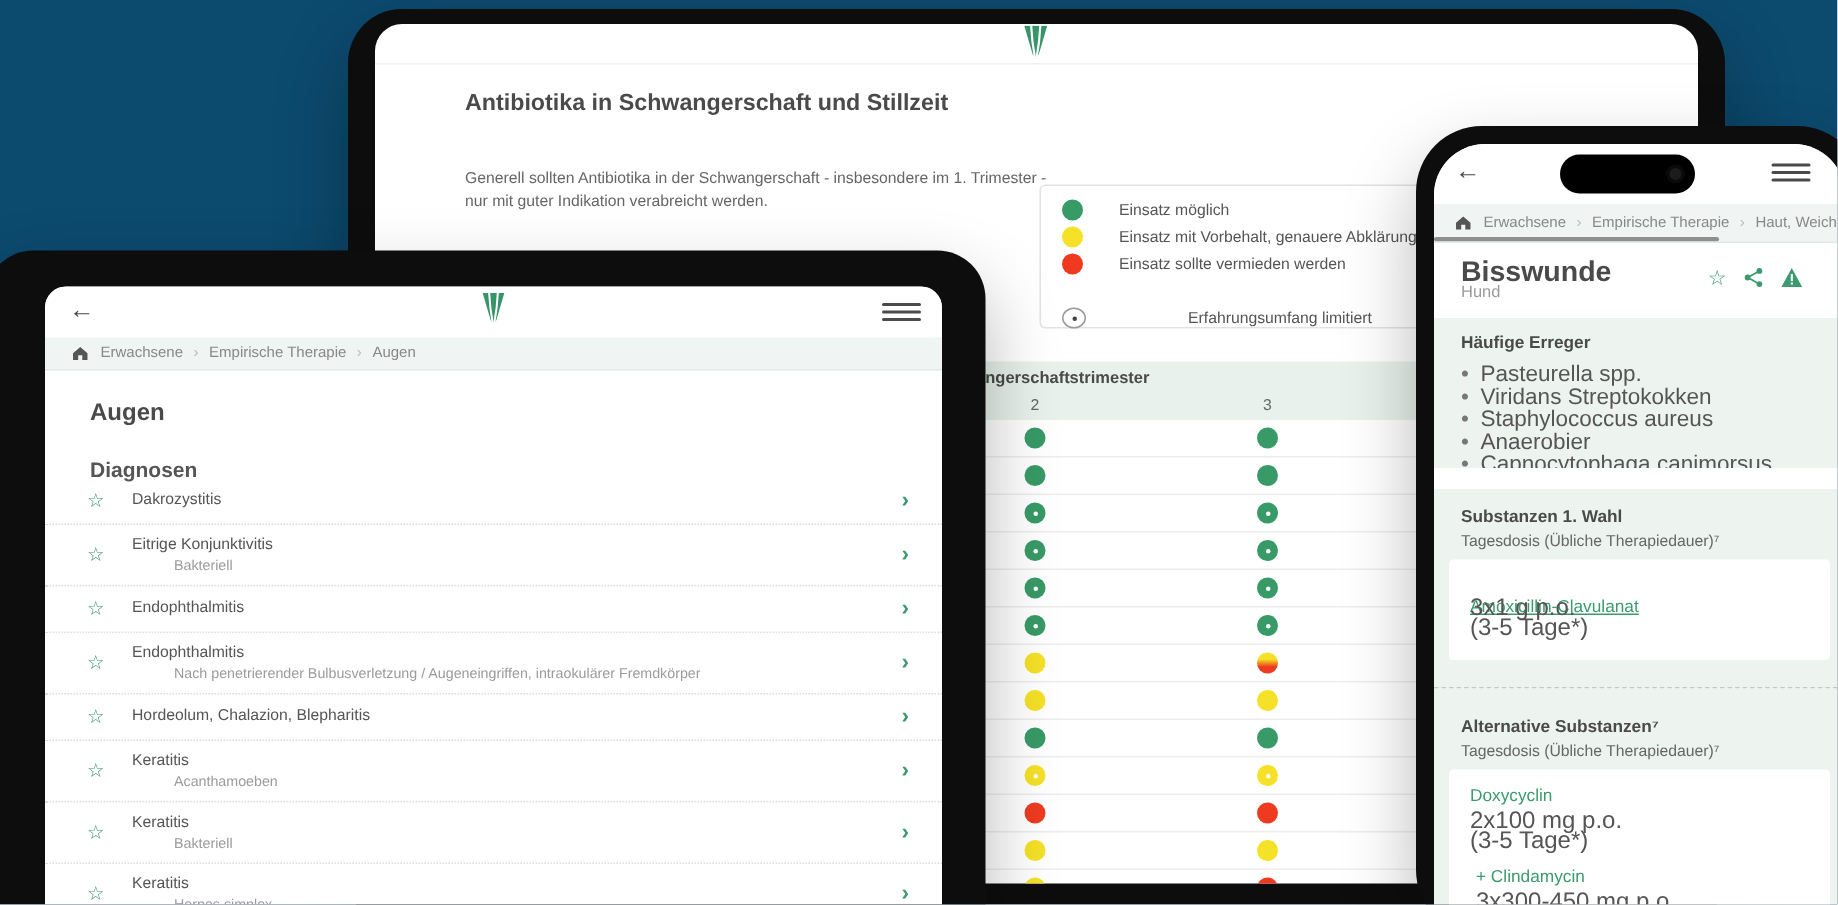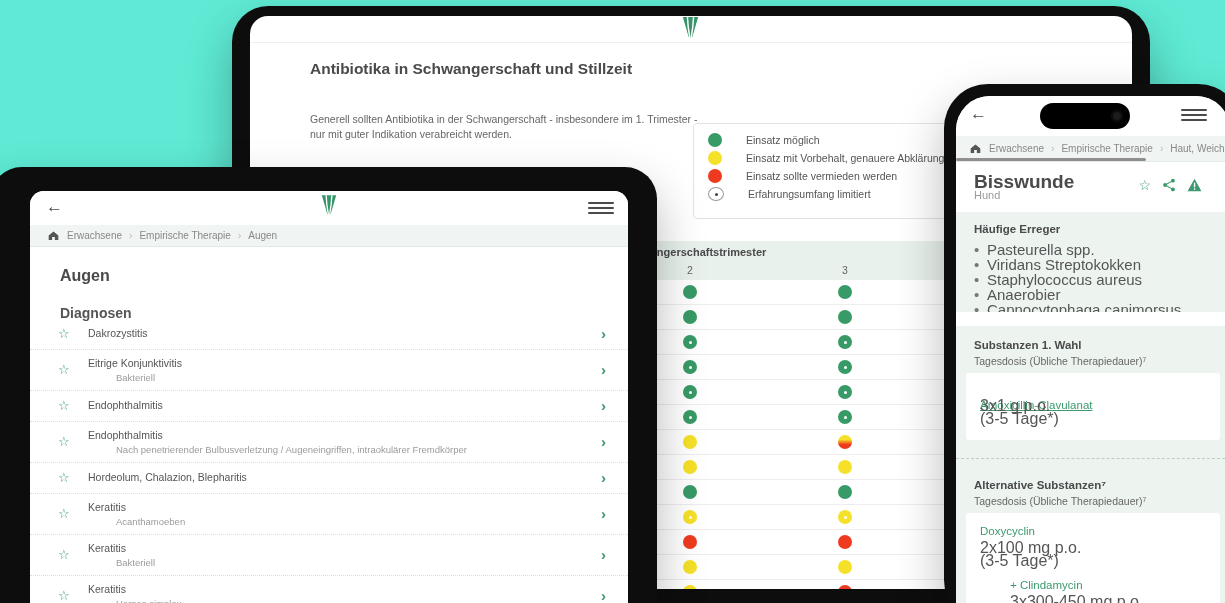--- a/index.html
+++ b/index.html
@@ -1,16 +1,16 @@
 <!DOCTYPE html>
 <html><head>
 <meta charset="utf-8">
 <style>
   html,body{margin:0;padding:0;background:#fff;}
-  .stage{position:relative;width:1225px;height:603px;overflow:hidden;background:#5eead4;
+  .stage{position:relative;width:1225px;height:603px;overflow:hidden;background:#0c4a6e;
          font-family:"Liberation Sans", sans-serif; -webkit-font-smoothing:antialiased;}
   .device{position:absolute;background:#0d0d0d;box-shadow:0 22px 48px rgba(0,0,0,.28);}
   .screen{position:absolute;background:#fff;overflow:hidden;}
 
   
   .tab-c{left:232px;top:6px;width:918px;height:614px;border-radius:36px;}
   .tab-c .screen{left:18px;top:10px;width:882px;height:573px;border-radius:18px;}
   .appbar-c{position:absolute;left:0;top:0;width:100%;height:26px;border-bottom:1px solid #efefef;}
   .logo{position:absolute;}
   .tc-title{position:absolute;left:60px;top:44px;font-size:15.5px;font-weight:bold;color:#4a4a4a;}
@@ -78,21 +78,21 @@
   .mint .mtitle{position:absolute;left:18px;font-size:11.5px;font-weight:bold;color:#4a4a4a;}
   .mint .msub{position:absolute;left:18px;font-size:10.5px;color:#666;}
   .plist{position:absolute;left:18px;top:30px;margin:0;padding:0;list-style:none;}
   .plist li{font-size:15px;color:#555;line-height:15px;padding-left:13px;position:relative;}
   .plist li::before{content:"•";position:absolute;left:0;color:#777;}
   .drugcard{position:absolute;left:10px;right:10px;background:#fff;border-radius:3px;}
   .dc-a{top:47px;height:67px;}
   .dc-b{top:54px;height:220px;}
   .dname{position:absolute;left:14px;font-size:11.5px;color:#3c9a6e;cursor:pointer;}
   .dtext{position:absolute;left:14px;font-size:16px;color:#555;}
-  .indent{left:44px;}
+  .indent{left:18px;}
 </style>
 </head>
 <body>
 
 <div class="stage">
 
   <div class="device tab-c">
     <div class="screen">
       <div class="appbar-c">
         <svg class="logo" style="left:432px;top:1px;" width="17" height="24" viewBox="0 0 20 28">
@@ -111,21 +111,21 @@
           <span class="txt">Einsatz möglich</span>
         </div>
         <div class="lrow" style="top:25px;">
           <span class="dot y"></span>
           <span class="txt">Einsatz mit Vorbehalt, genauere Abklärungen im Einzelfall</span>
         </div>
         <div class="lrow" style="top:43px;">
           <span class="dot r"></span>
           <span class="txt">Einsatz sollte vermieden werden</span>
         </div>
-        <div class="lrow" style="top:61px;">
+        <div class="lrow" style="top:79px;gap:44px;">
           <span class="dot lim"></span>
           <span class="txt">Erfahrungsumfang limitiert</span>
         </div>
       </div>
 
       <div class="thead">
         <span class="hlabel">Schwangerschaftstrimester</span>
         <span class="c2">2</span>
         <span class="c3">3</span>
       </div>

